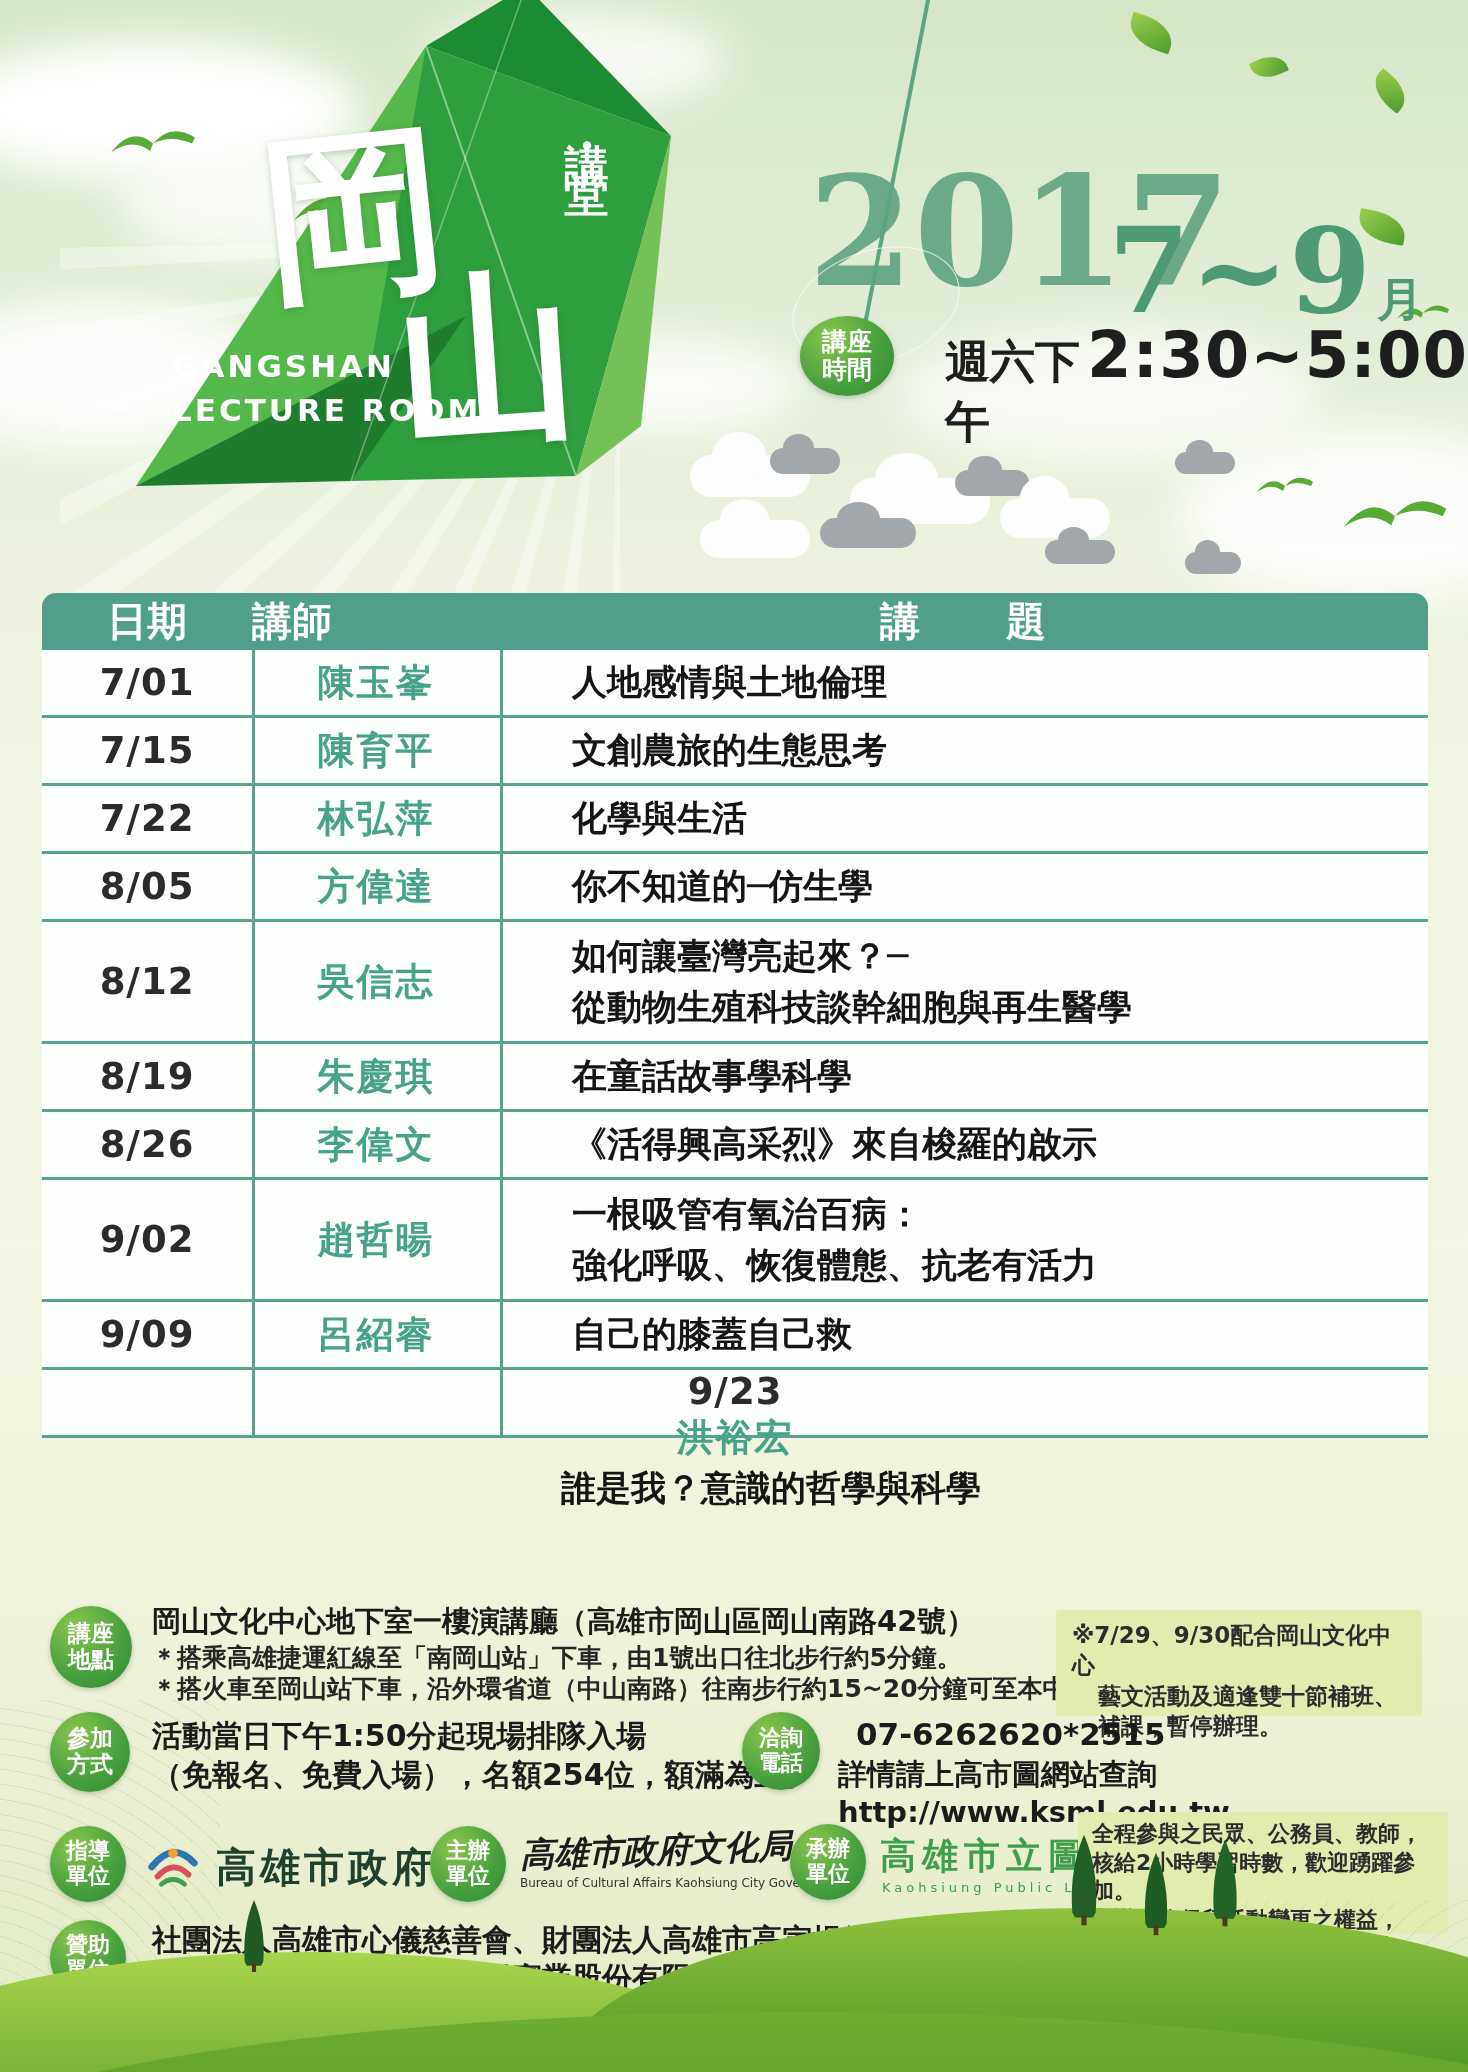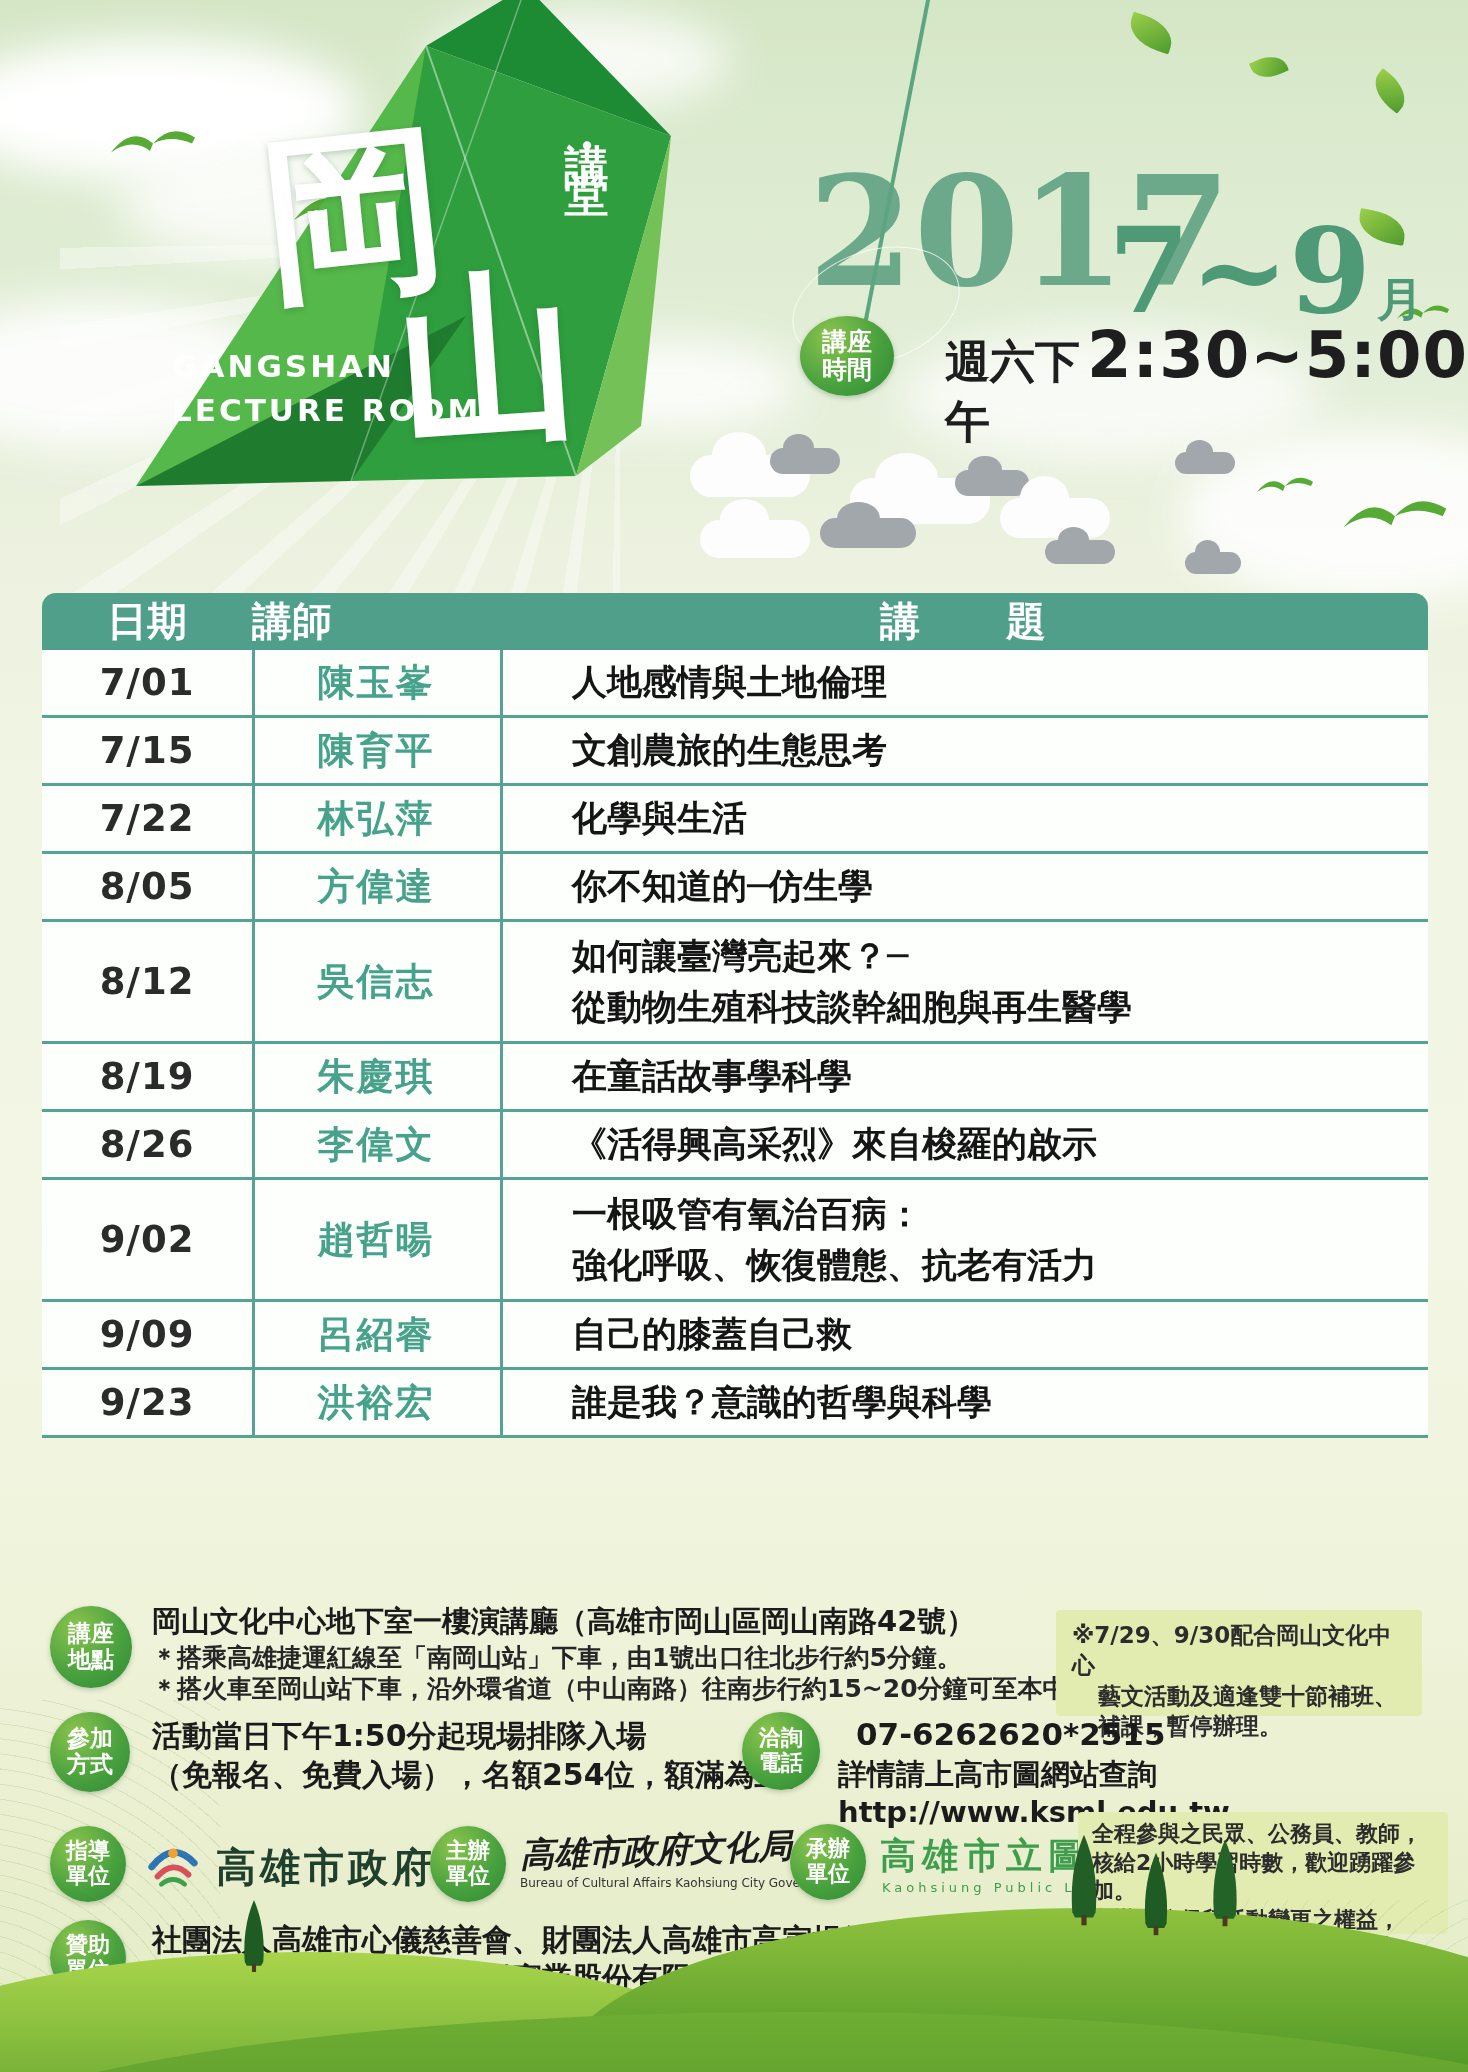--- a/index.html
+++ b/index.html
@@ -40,21 +40,21 @@
   
   .stable{position:absolute;left:42px;top:593px;width:1386px;}
   .thead{height:57px;background:#4f9f8a;border-radius:14px 14px 0 0;display:flex;align-items:center;
     color:#fff;font-weight:700;font-size:40px;}
   .thead .h-date{width:210px;text-align:center;}
   .thead .h-spk{width:248px;text-align:left;}
   .thead .h-top{flex:1;text-align:center;letter-spacing:2px;}
   .tbody{position:relative;background:#fdfffd;border-bottom:3px solid #55a392;}
   .vline{position:absolute;top:0;bottom:0;width:3px;background:#55a392;}
   .trow{display:flex;align-items:center;height:65px;border-bottom:3px solid #55a392;}
-  .trow:last-child{border-bottom:none;}
+  .trow:last-child{border-bottom:none;flex-direction:column;}
   .trow.tall{height:119px;}
   .c{font-weight:700;}
   .c.date{width:210px;text-align:center;font-size:37px;color:#2b2b2b;letter-spacing:1px;}
   .c.spk{width:248px;text-align:center;font-size:37px;color:#47a28b;letter-spacing:2px;}
   .c.top{flex:1;padding-left:72px;font-size:35px;color:#151515;line-height:1.45;}
 
   
   .info-line1{position:absolute;font-size:29px;font-weight:700;color:#1b1b1b;}
   .info-line2{position:absolute;font-size:25px;font-weight:700;color:#262626;}
   .notebox{position:absolute;background:#e2ebb0;border-radius:4px;color:#2c2c2c;font-weight:700;

